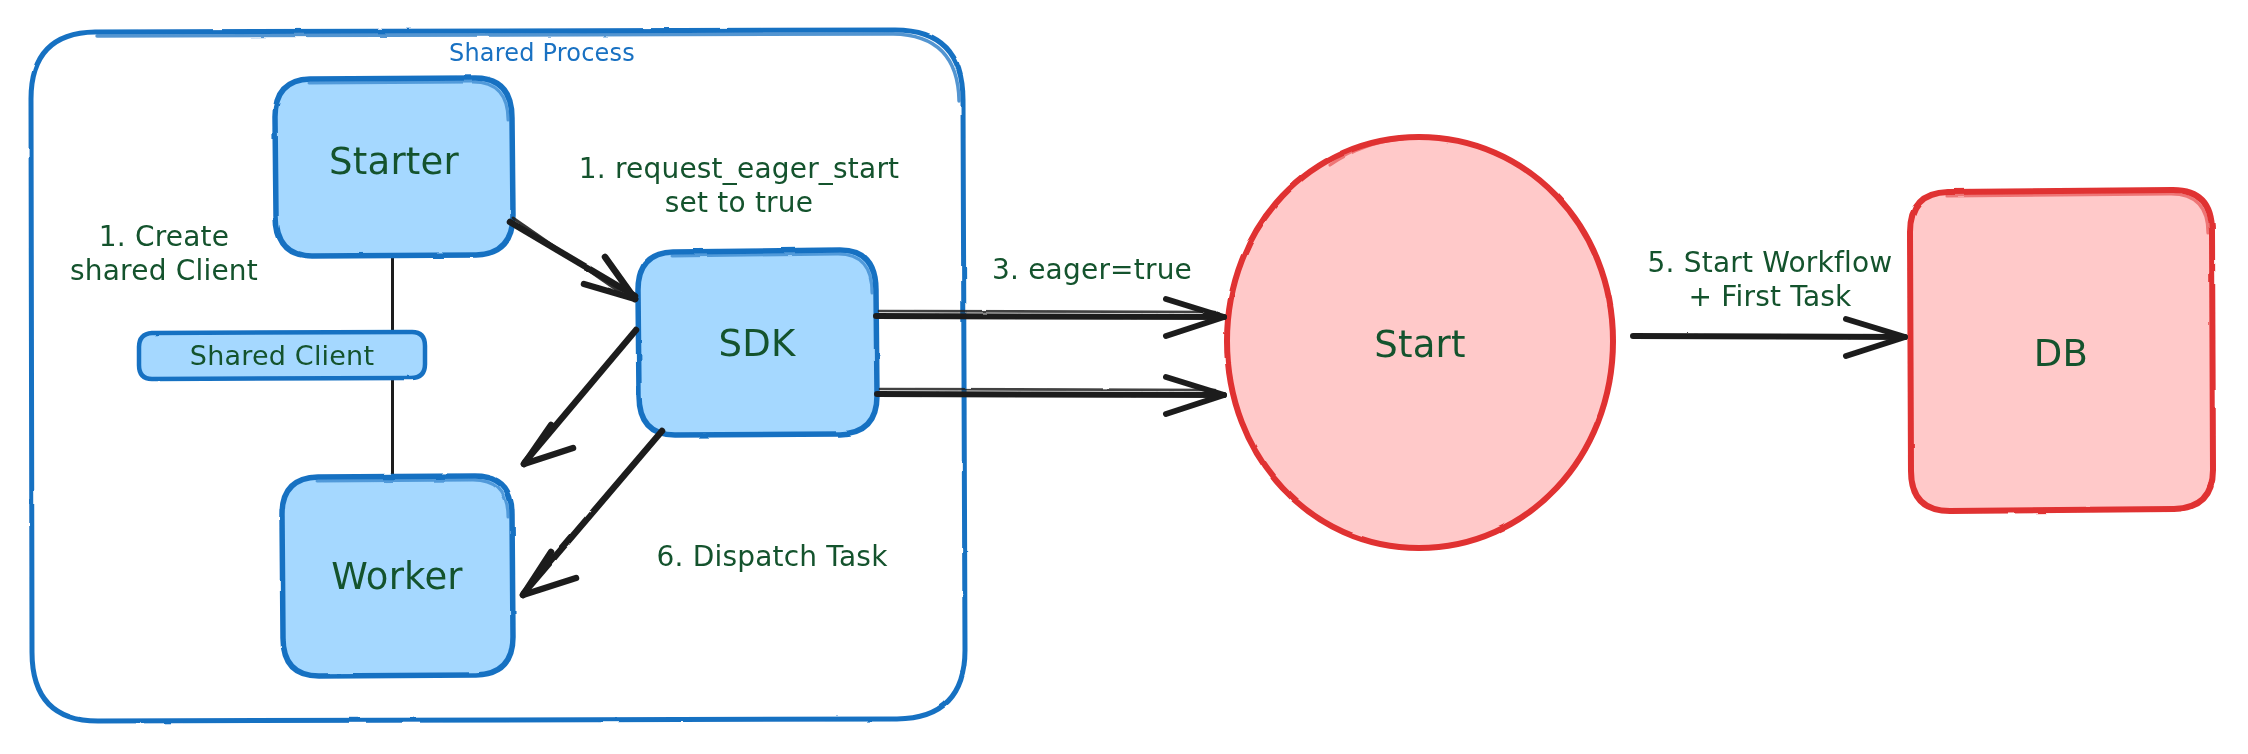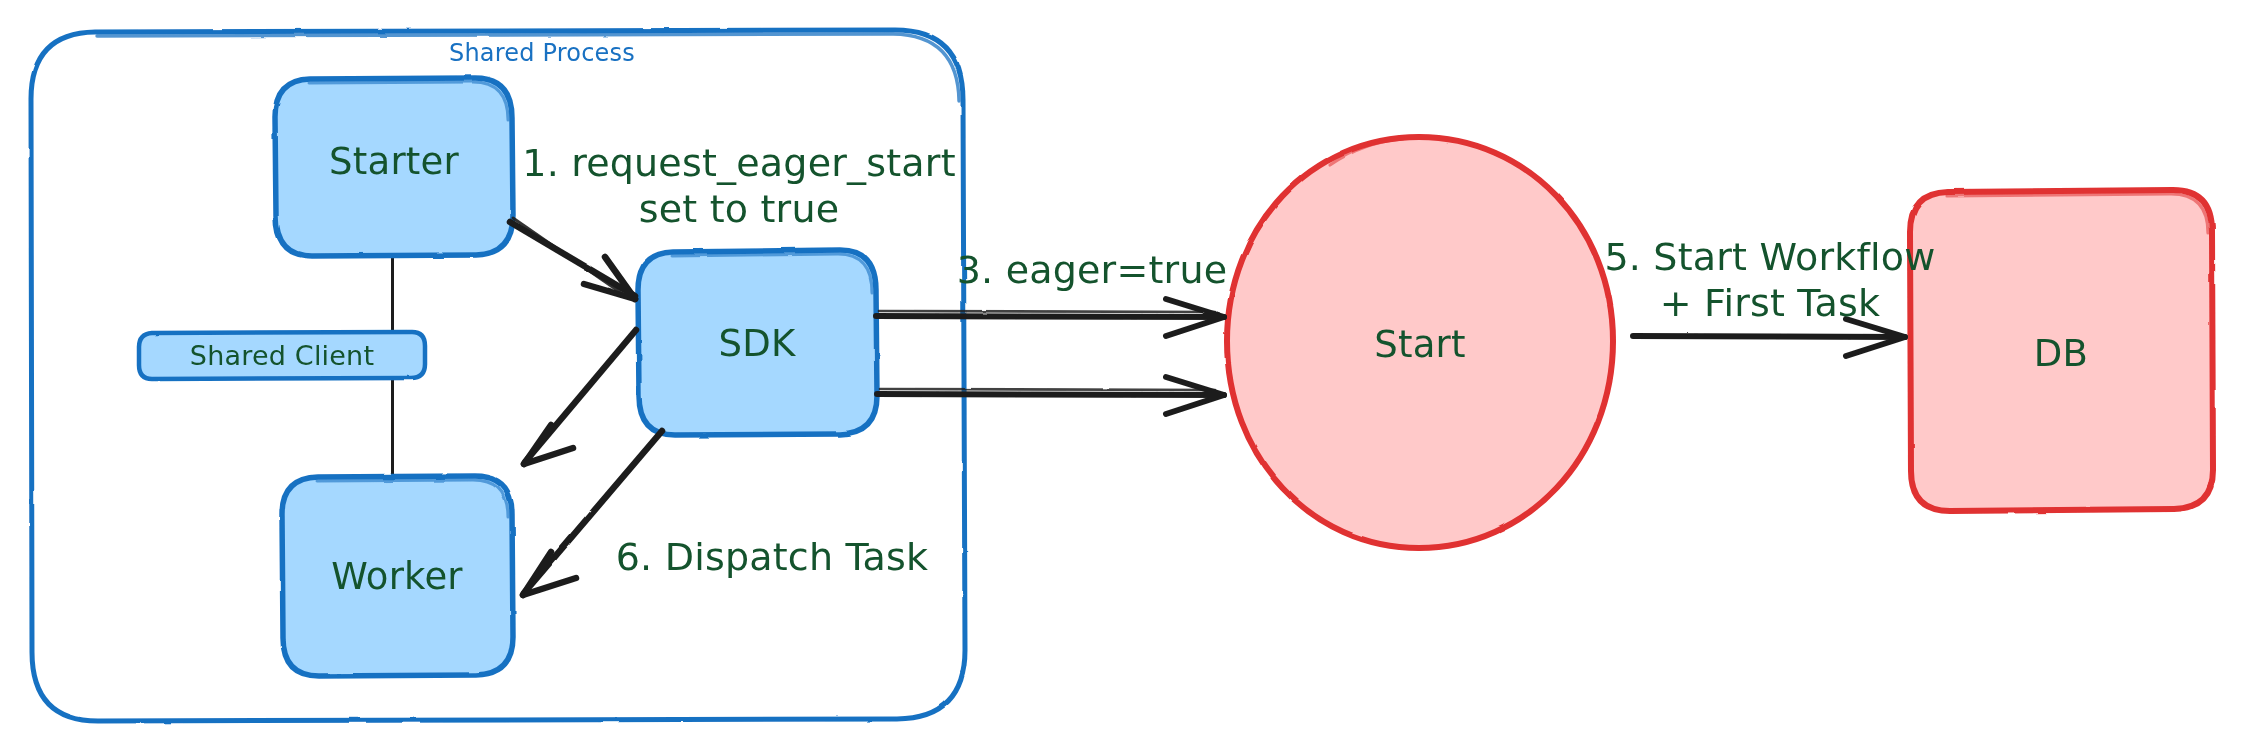--- a/index.html
+++ b/index.html
@@ -4,21 +4,21 @@
 <title>Shared Process Diagram</title>
 <style>
   html,body{margin:0;padding:0;background:#ffffff;}
   body{font-family:"DejaVu Sans", sans-serif;}
   #stage{position:relative;width:2248px;height:754px;background:#ffffff;overflow:hidden;}
   #stage svg{position:absolute;left:0;top:0;width:2248px;height:754px;}
   .lbl{position:absolute;color:#14532d;font-family:"DejaVu Sans", sans-serif;
        text-align:center;line-height:1.22;white-space:pre-line;letter-spacing:.2px;}
   .node-lbl{font-size:37px;}
   .node-lbl-sm{font-size:27px;}
-  .edge-lbl{font-size:38px;}
+  .edge-lbl{font-size:28px;}
   .group-lbl{font-size:24px;color:#1971c2;}
   .ctr{transform:translate(-50%,-50%);}
 </style>
 </head>
 <body>
 
 <div id="stage">
 
   <svg viewBox="0 0 2248 754" xmlns="http://www.w3.org/2000/svg" aria-hidden="true">
     <defs>
@@ -121,20 +121,22 @@
 
   <div class="lbl node-lbl ctr" style="left:397px;top:577px;">Worker</div>
 
   <div class="lbl node-lbl ctr" style="left:1420px;top:345px;">Start</div>
 
   <div class="lbl node-lbl ctr" style="left:2061px;top:354px;">DB</div>
 
   <div class="lbl edge-lbl ctr" style="left:739px;top:186px;">1. request_eager_start
 set to true</div>
 
+  <div class="lbl edge-lbl ctr" style="left:164px;top:254px;">1. Create
+shared Client</div>
 
 
   <div class="lbl edge-lbl ctr" style="left:1092px;top:270px;">3. eager=true</div>
 
   <div class="lbl edge-lbl ctr" style="left:1770px;top:280px;">5. Start Workflow
 + First Task</div>
 
 
   <div class="lbl edge-lbl ctr" style="left:772px;top:557px;">6. Dispatch Task</div>
 

